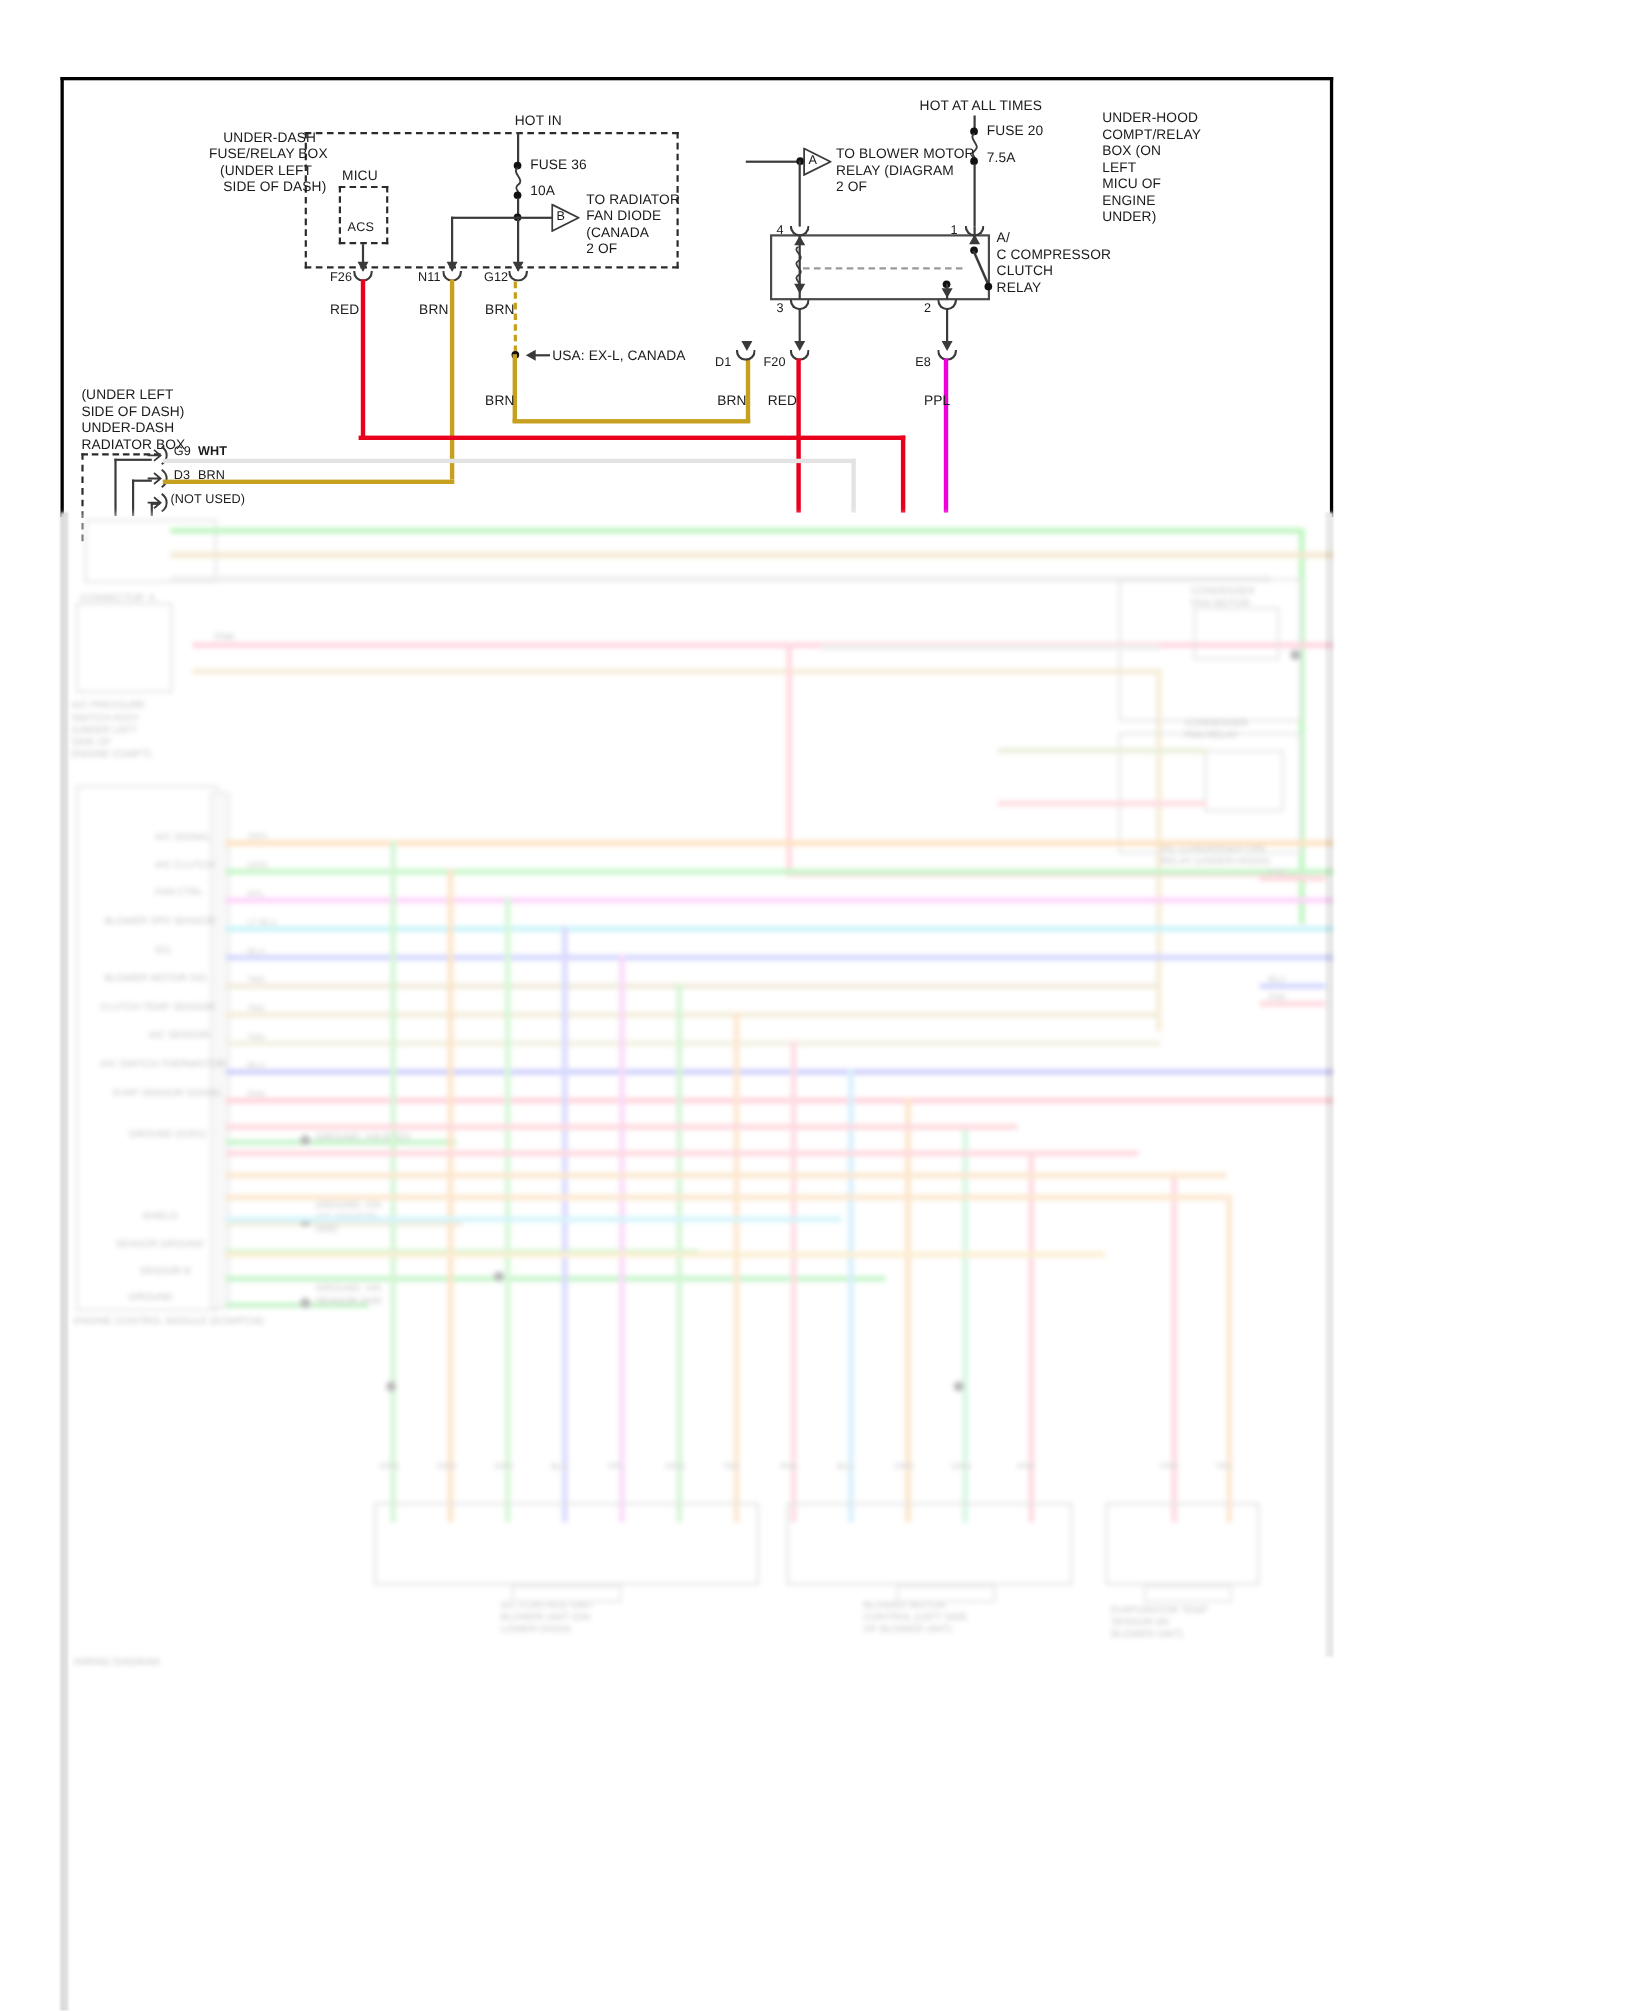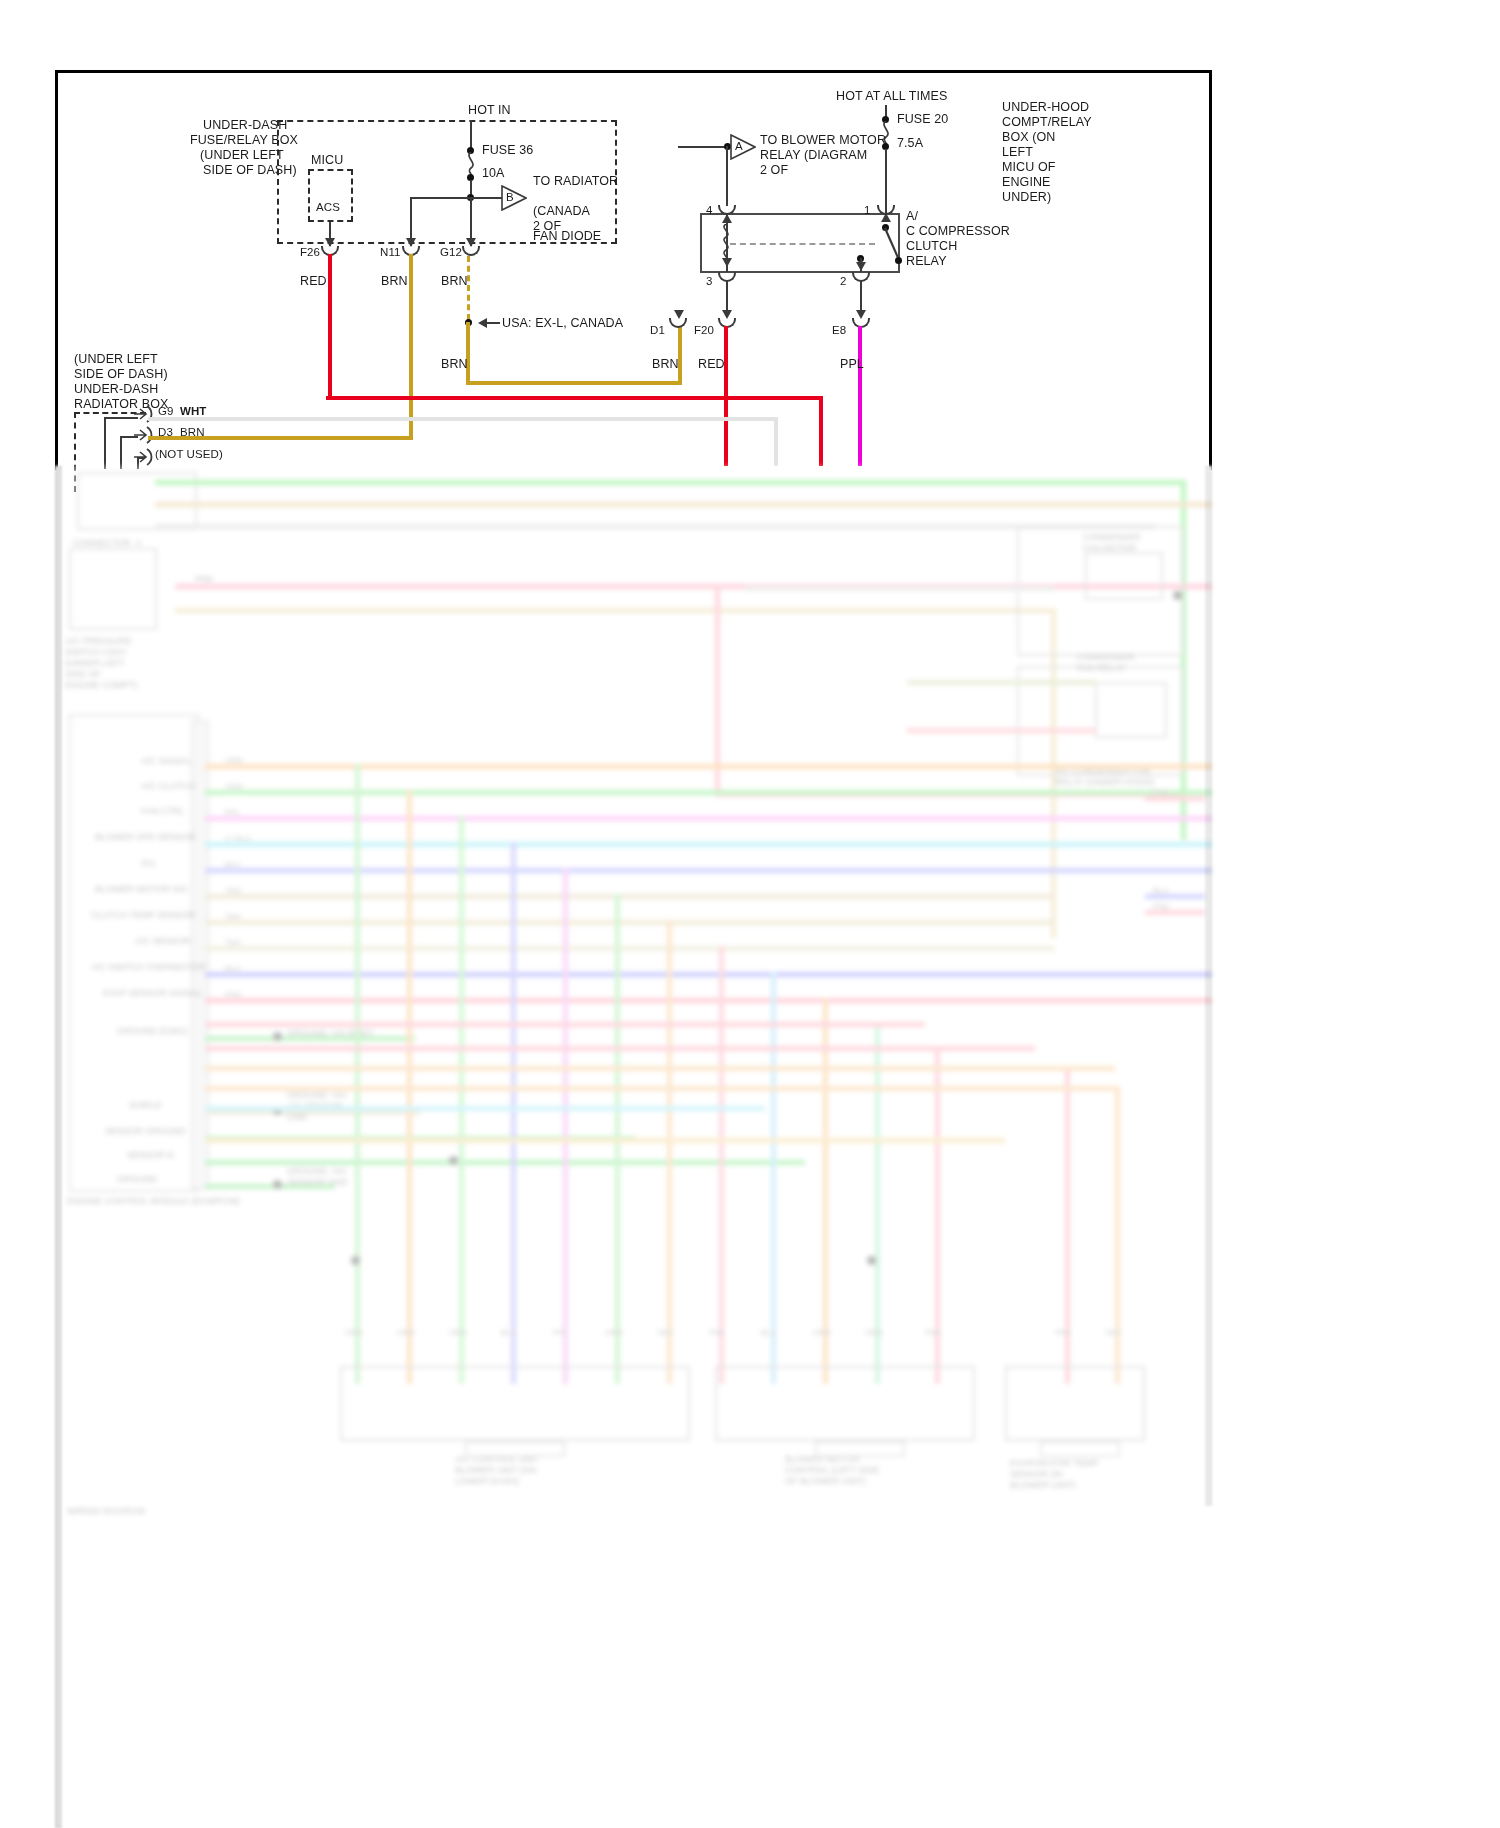--- a/index.html
+++ b/index.html
@@ -124,21 +124,21 @@
   <div class="arrdn" style="left:406px;top:238px;"></div>
 
   <div class="wire h" style="left:470px;top:197px;width:32px;"></div>
   <div class="reftriwrap" style="left:501px;top:185px;">
     <svg width="26" height="26" viewBox="0 0 26 26">
       <polygon points="1,1 25,13 1,25" fill="#ffffff" stroke="#3a3a3a" stroke-width="1.6"></polygon>
     </svg>
   </div>
   <div class="t sm" style="left:506px;top:190px;">B</div>
   <div class="t" style="left:533px;top:174px;">TO RADIATOR</div>
-  <div class="t" style="left:533px;top:189px;margin-top:40px;">FAN DIODE</div>
+  <div class="t" style="left:533px;top:189px;">FAN DIODE</div>
   <div class="t" style="left:533px;top:204px;">(CANADA</div>
   <div class="t" style="left:533px;top:219px;">2 OF</div>
 
   <div class="wire v" style="left:470px;top:197px;height:49px;"></div>
   <div class="arrdn" style="left:466px;top:238px;"></div>
 
   <div class="cup" style="left:321px;top:246px;"></div>
   <div class="t sm" style="left:300px;top:245px;">F26</div>
   <div class="wire v redw" style="left:328px;top:254px;height:146px;"></div>
   <div class="t" style="left:300px;top:274px;">RED</div>

